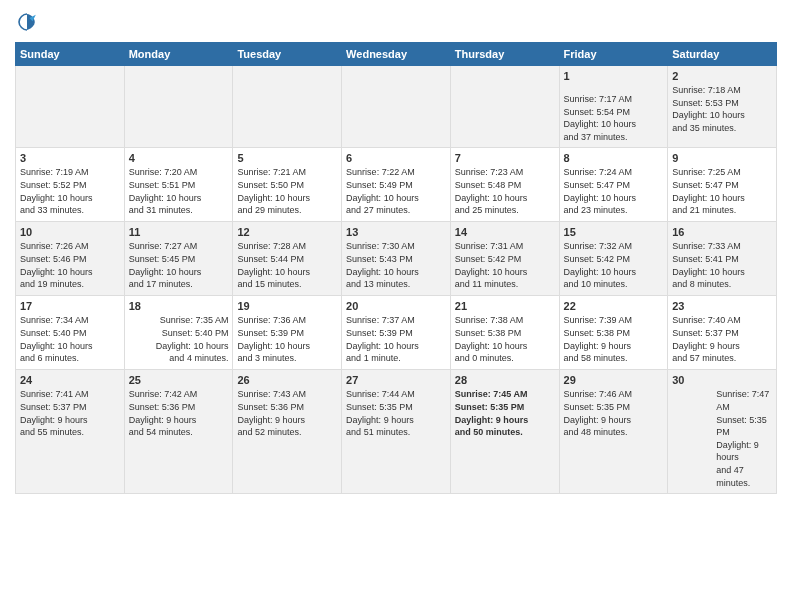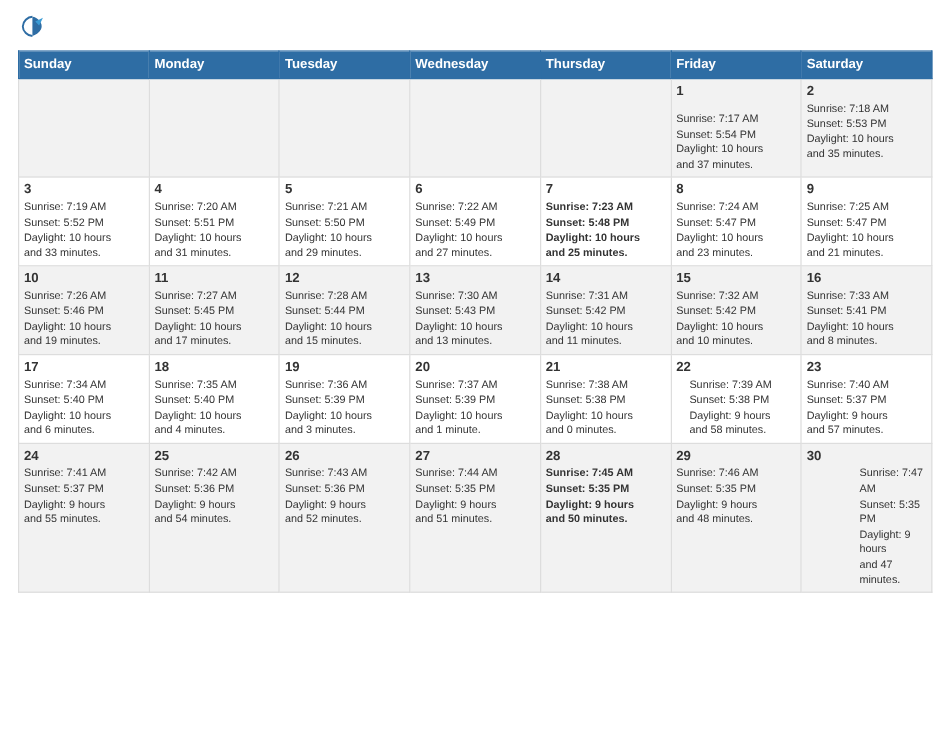--- a/index.html
+++ b/index.html
@@ -179,21 +179,21 @@
           </td>
           <td>
             <div class="day-num">6</div>
             <div class="day-info" style="white-space: pre-line;">Sunrise: 7:22 AM
 Sunset: 5:49 PM
 Daylight: 10 hours
 and 27 minutes.</div>
           </td>
           <td>
             <div class="day-num">7</div>
-            <div class="day-info" style="white-space: pre-line; font-weight: bold;">Sunrise: 7:23 AM
+            <div class="day-info" style="white-space: pre-line;">Sunrise: 7:23 AM
 Sunset: 5:48 PM
 Daylight: 10 hours
 and 25 minutes.</div>
           </td>
           <td>
             <div class="day-num">8</div>
             <div class="day-info" style="white-space: pre-line;">Sunrise: 7:24 AM
 Sunset: 5:47 PM
 Daylight: 10 hours
 and 23 minutes.</div>
@@ -260,21 +260,21 @@
         <tr>
           <td>
             <div class="day-num">17</div>
             <div class="day-info" style="white-space: pre-line;">Sunrise: 7:34 AM
 Sunset: 5:40 PM
 Daylight: 10 hours
 and 6 minutes.</div>
           </td>
           <td>
             <div class="day-num">18</div>
-            <div class="day-info" style="white-space: pre-line;">Sunrise: 7:35 AM
+            <div class="day-info" style="white-space: pre-line; text-align: right;">Sunrise: 7:35 AM
 Sunset: 5:40 PM
 Daylight: 10 hours
 and 4 minutes.</div>
           </td>
           <td>
             <div class="day-num">19</div>
             <div class="day-info" style="white-space: pre-line;">Sunrise: 7:36 AM
 Sunset: 5:39 PM
 Daylight: 10 hours
 and 3 minutes.</div>
@@ -288,21 +288,21 @@
           </td>
           <td>
             <div class="day-num">21</div>
             <div class="day-info" style="white-space: pre-line;">Sunrise: 7:38 AM
 Sunset: 5:38 PM
 Daylight: 10 hours
 and 0 minutes.</div>
           </td>
           <td>
             <div class="day-num">22</div>
-            <div class="day-info" style="white-space: pre-line; margin-left: 11px;">Sunrise: 7:39 AM
+            <div class="day-info" style="white-space: pre-line;">Sunrise: 7:39 AM
 Sunset: 5:38 PM
 Daylight: 9 hours
 and 58 minutes.</div>
           </td>
           <td>
             <div class="day-num">23</div>
             <div class="day-info" style="white-space: pre-line;">Sunrise: 7:40 AM
 Sunset: 5:37 PM
 Daylight: 9 hours
 and 57 minutes.</div>

